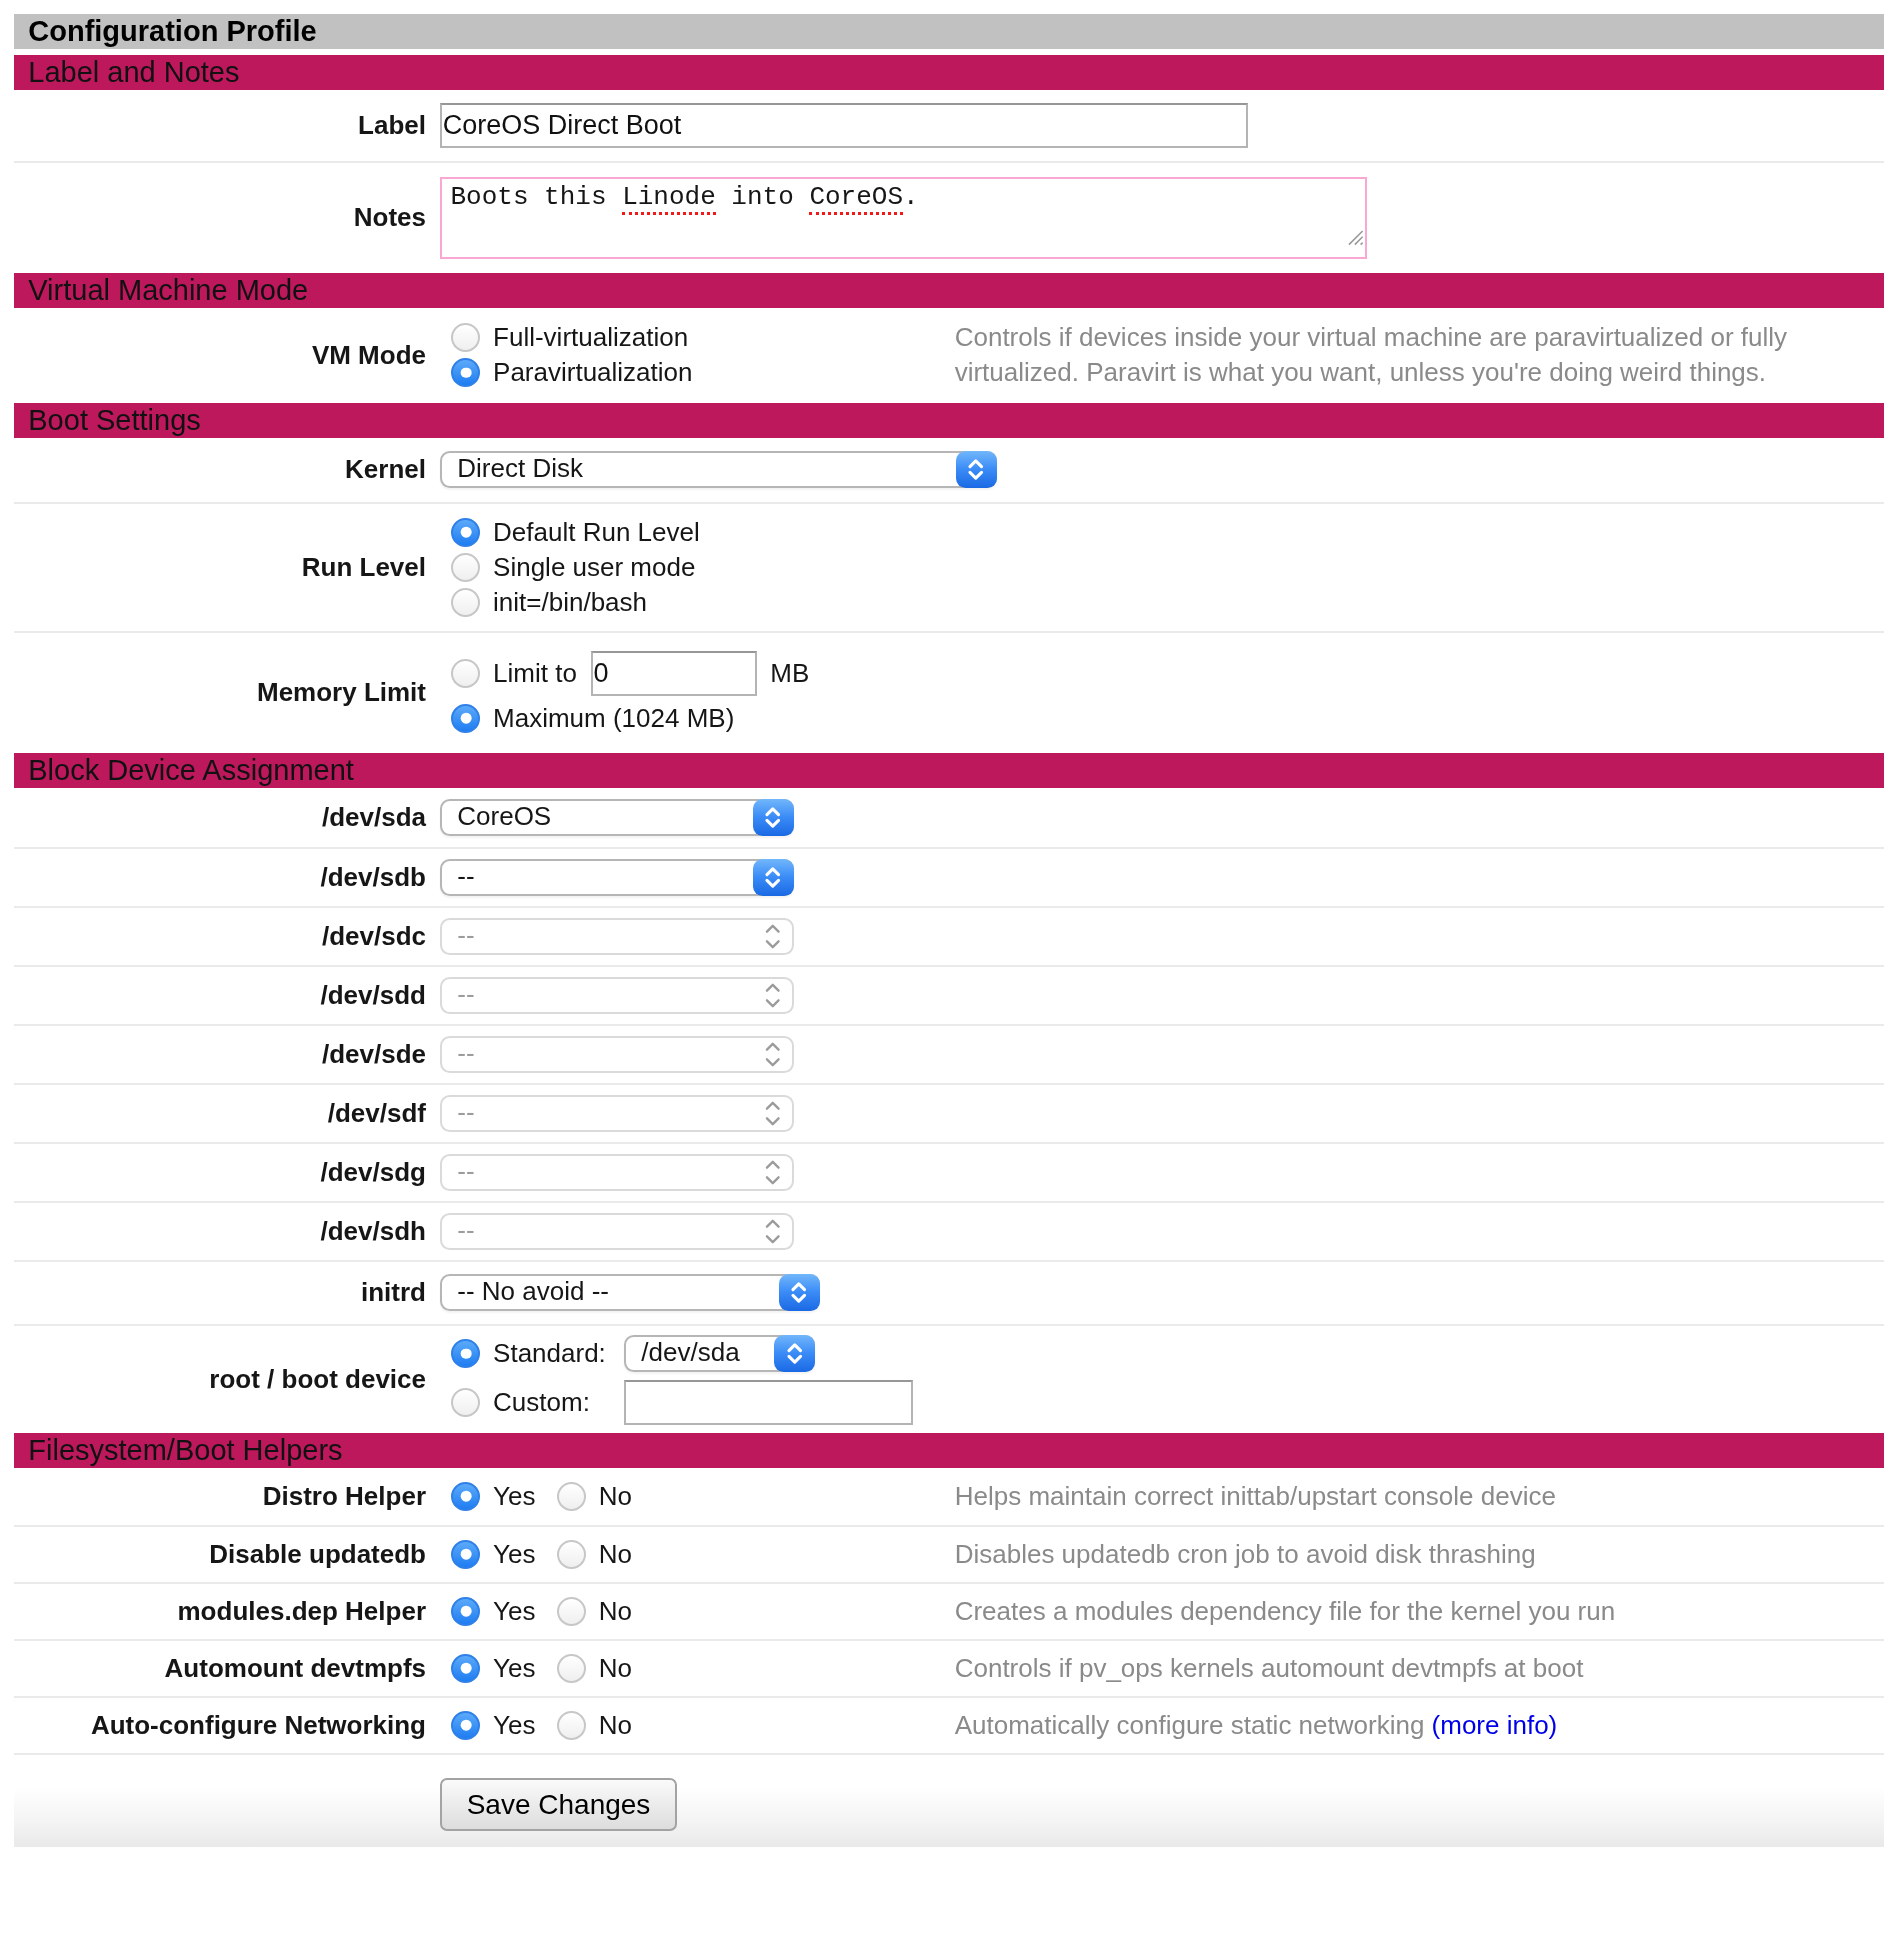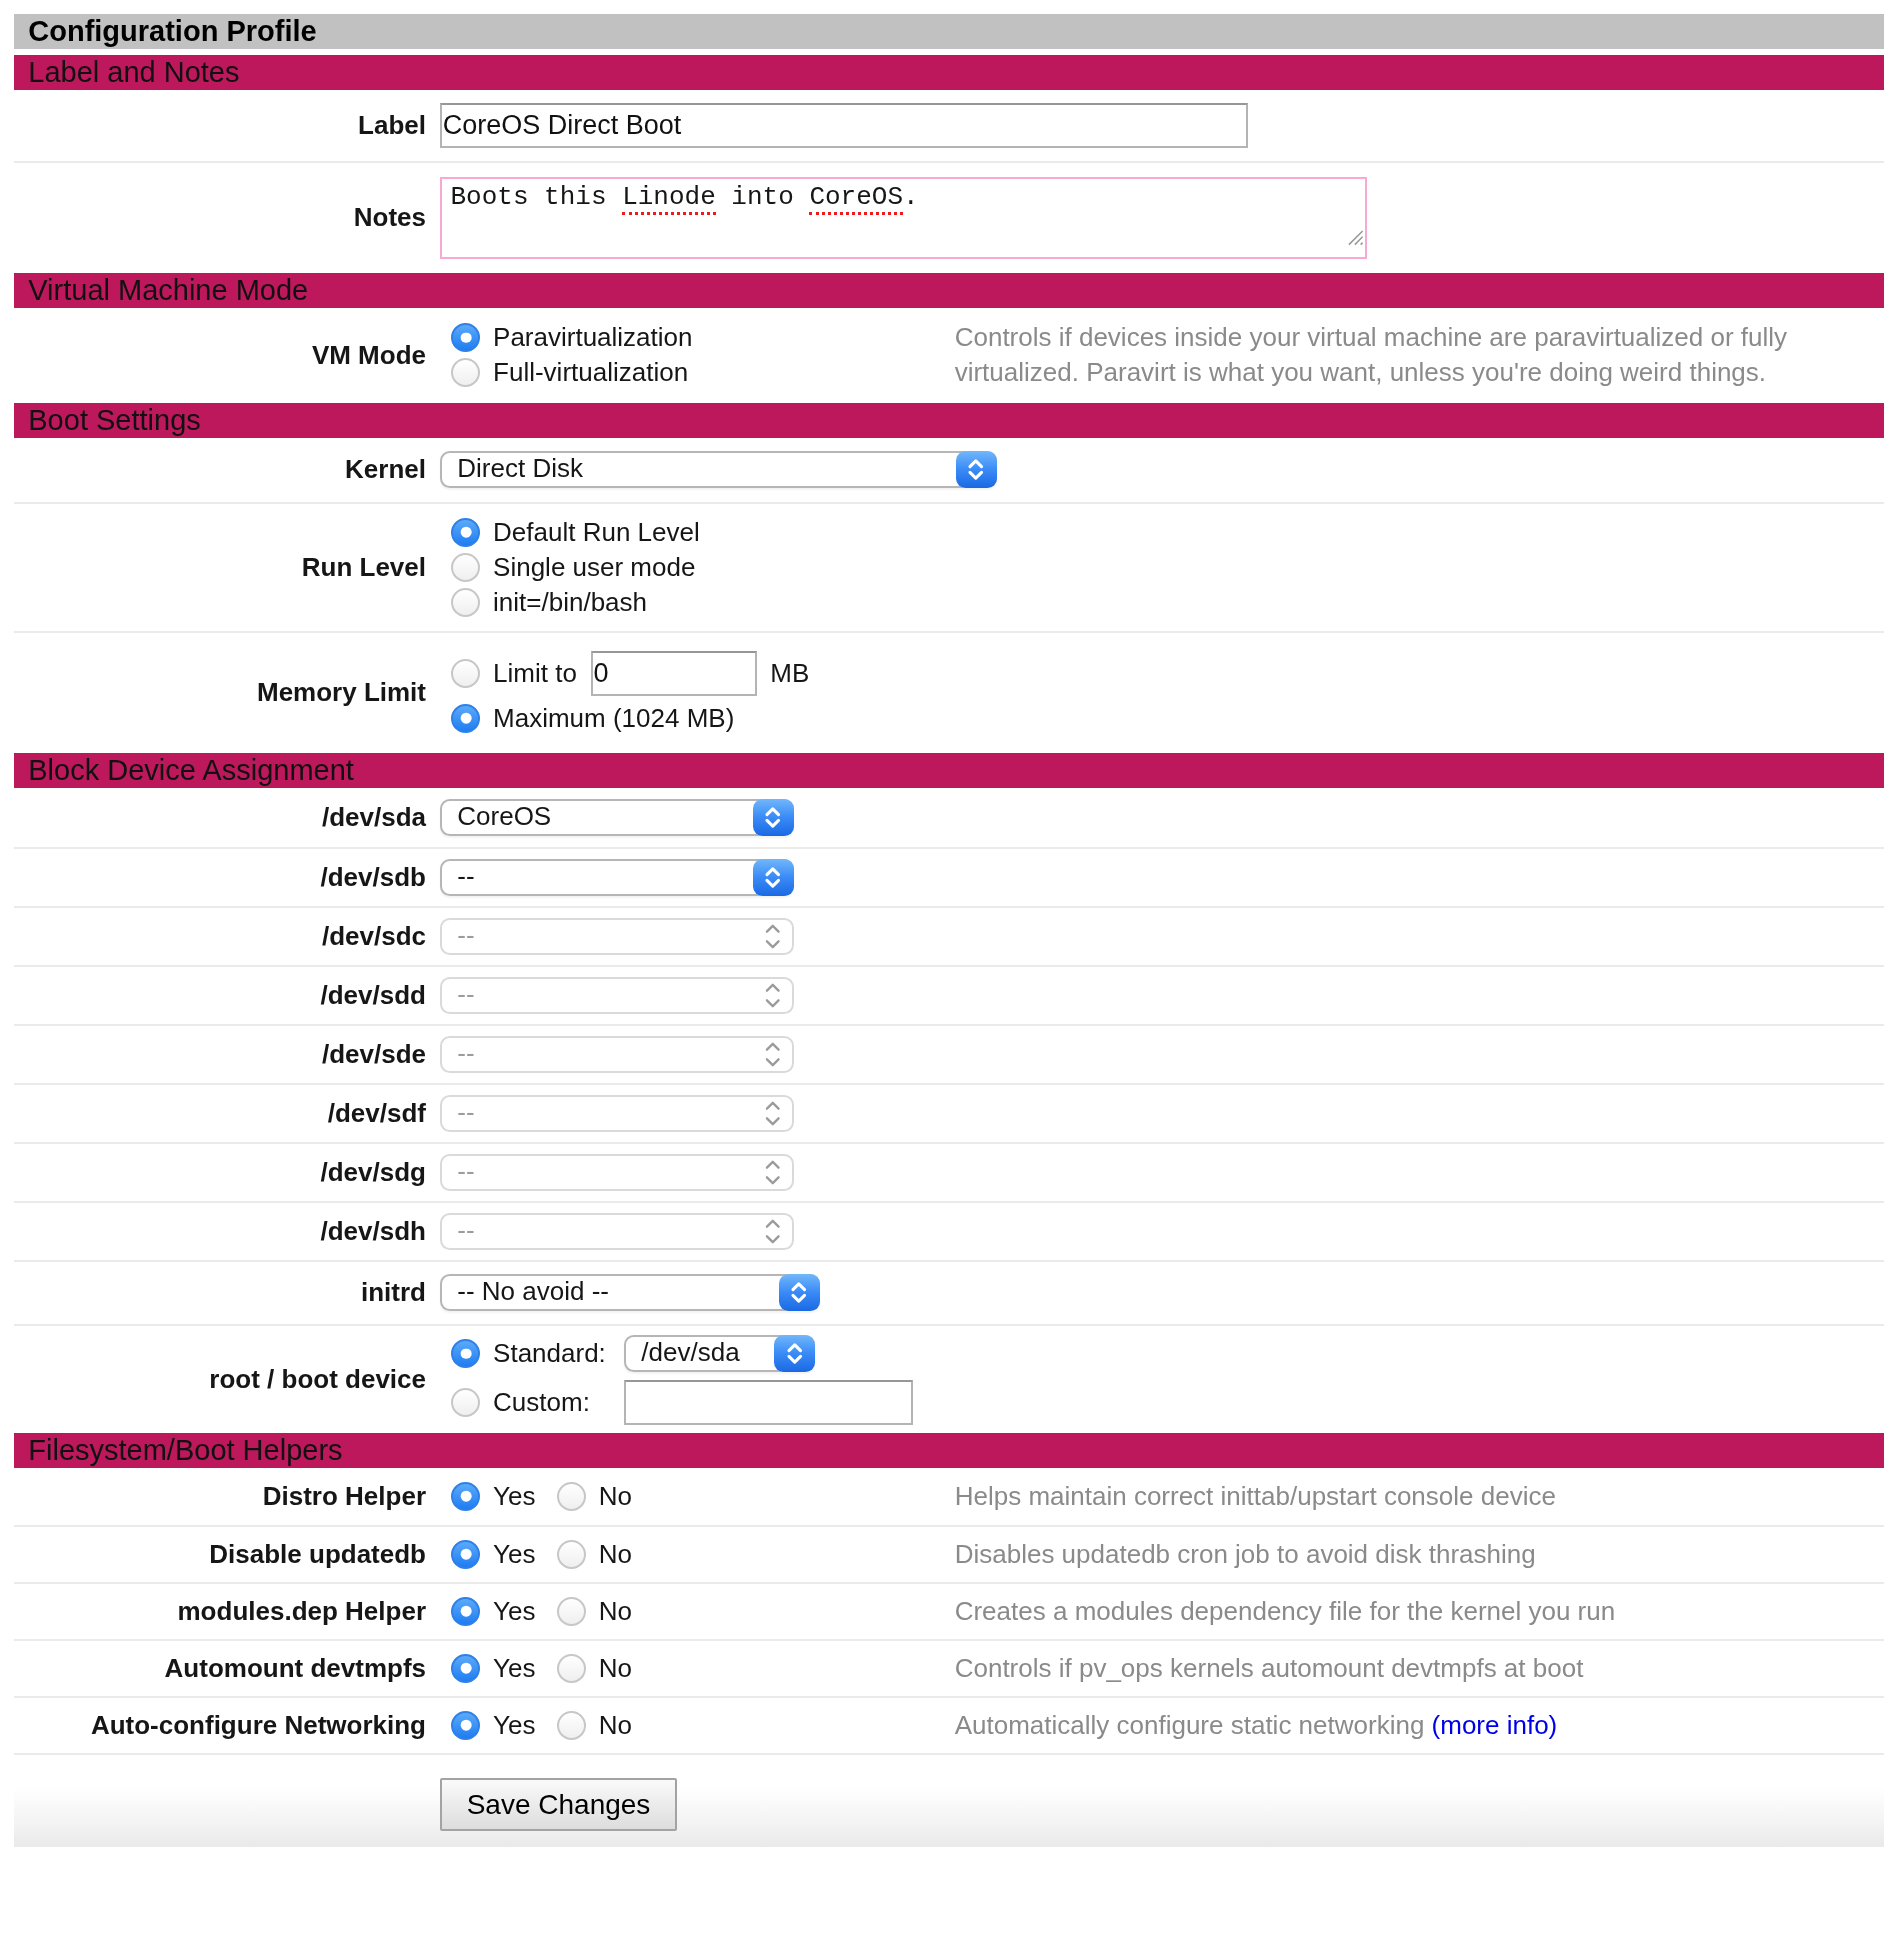--- a/index.html
+++ b/index.html
@@ -74,21 +74,21 @@
   .w-std    { width:191px; }
   .gap    { width:13.7px; }
   .stack4 { row-gap:3.9px; }
   .yes-no .lab2 { margin:0 21.5px 0 12.7px; }
   .help-link { color:#0000e8; cursor:pointer; }
 
   .save-row { border-top:2px solid #eaeaea; height:94px; padding-left:426px;
         display:flex; align-items:center;
         background:linear-gradient(180deg,#ffffff 0%,#ffffff 35%,#f3f3f3 75%,#e9e9e9 100%); }
   .save-btn { height:53px; padding:0 25px; font-family:inherit; font-size:28px; color:#000;
-        background:linear-gradient(180deg,#fafafa,#dddddd); border:2px solid #a3a3a3; border-radius:2px;margin-top:8px; }
+        background:linear-gradient(180deg,#fafafa,#dddddd); border:2px solid #a3a3a3; border-radius:7px;margin-top:8px; }
 </style>
 </head>
 <body>
 
 <div class="page">
 
   <div class="bar bar-main">
     <span>Configuration Profile</span>
   </div>
 
@@ -120,26 +120,26 @@
   </div>
 
   <div class="bar bar-sub">
     <span>Virtual Machine Mode</span>
   </div>
 
   <div class="row r-vm with-help">
     <div class="cell-label">VM Mode</div>
     <div class="cell-control">
       <div class="opt">
+        <span class="rb"></span>
+        <span class="lab">Full-virtualization</span>
+      </div>
+      <div class="opt">
         <span class="rb on"></span>
         <span class="lab">Paravirtualization</span>
-      </div>
-      <div class="opt">
-        <span class="rb"></span>
-        <span class="lab">Full-virtualization</span>
       </div>
     </div>
     <div class="cell-help">Controls if devices inside your virtual machine are paravirtualized or fully virtualized. Paravirt is what you want, unless you're doing weird things.</div>
   </div>
 
   <div class="bar bar-sub">
     <span>Boot Settings</span>
   </div>
 
   <div class="row r-kernel">

